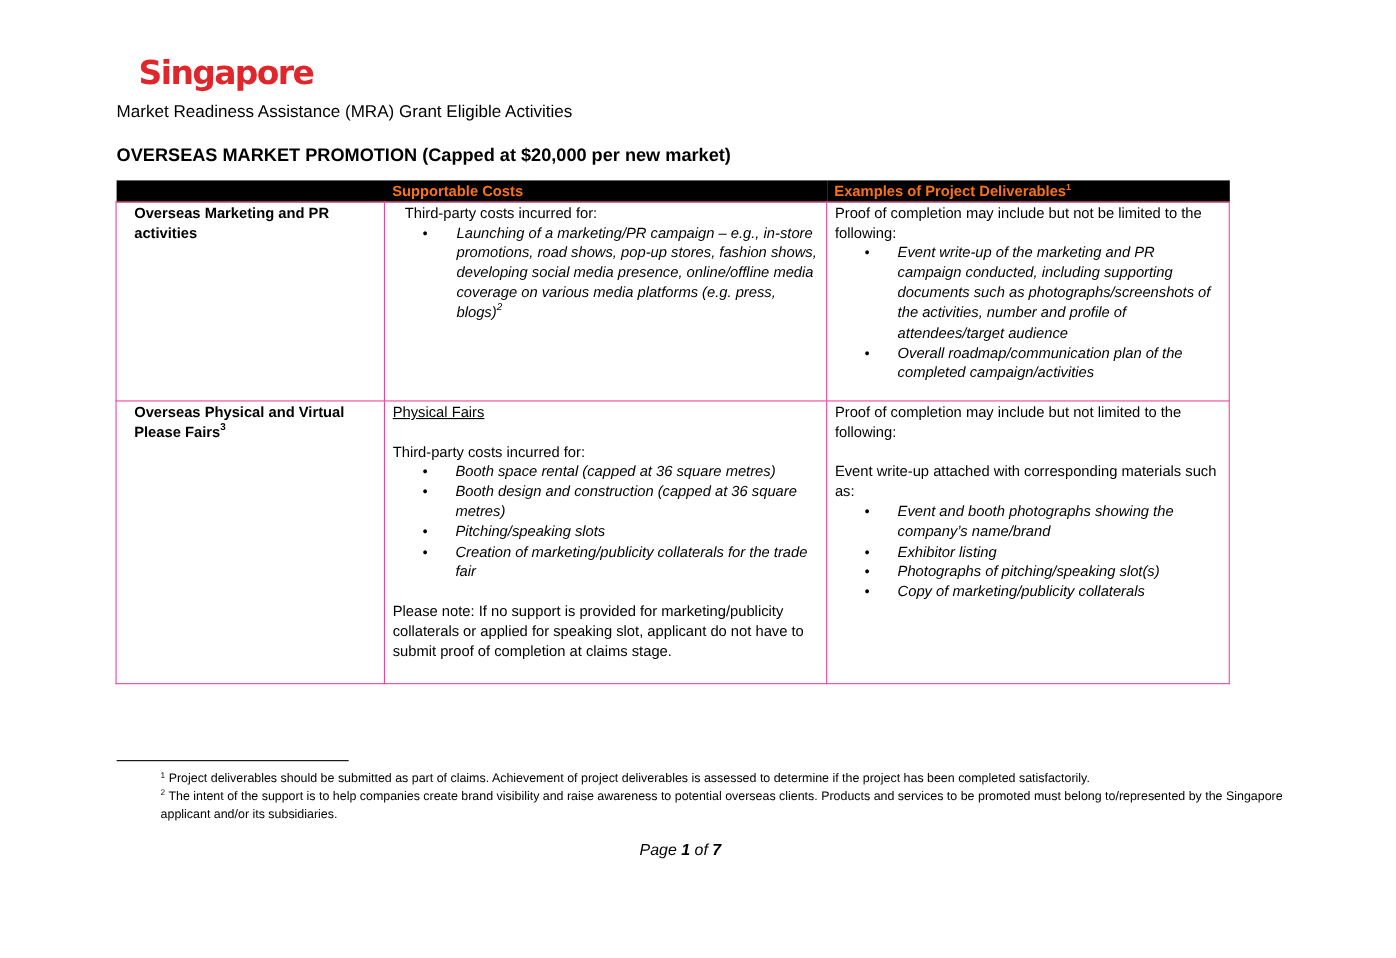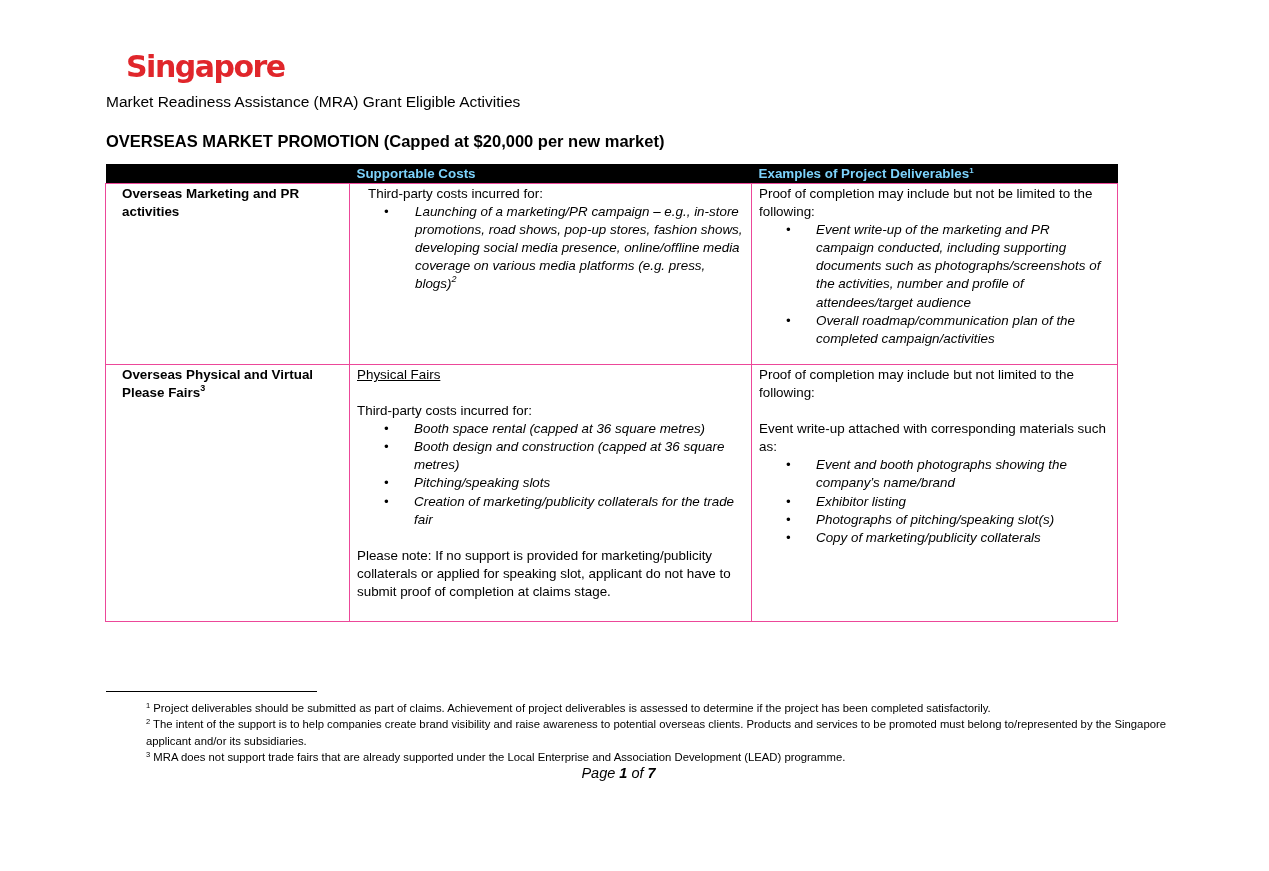--- a/index.html
+++ b/index.html
@@ -32,21 +32,21 @@
     }
     table.grid {
       position: absolute; left: 105px; top: 164px;
       width: 1012px; border-collapse: collapse; table-layout: fixed;
       font-size: 13.4px; line-height: 18.1px;
     }
     table.grid col.c1 { width: 244px; }
     table.grid col.c2 { width: 402px; }
     table.grid col.c3 { width: 366px; }
     table.grid th {
-      background: #000; color: #7dd3fc; text-align: left; font-weight: bold;
+      background: #000; color: #f97316; text-align: left; font-weight: bold;
       padding: 0 7px; height: 19px; line-height: 19px; border: none;
     }
     table.grid th sup { font-size: 8px; vertical-align: 5px; line-height: 0; }
     table.grid td {
       border: 1px solid #ec4899; vertical-align: top; padding: 1px 7px 0 7px;
     }
     table.grid td.activity { padding-left: 16px; font-weight: bold; }
     table.grid tr.r1 td { height: 179px; }
     table.grid tr.r2 td { height: 255px; }
     ul.bul { margin: 0; padding: 0; list-style: none; font-style: italic; }
@@ -147,16 +147,15 @@
         </ul>
       </td>
     </tr>
   </tbody>
 </table>
 
 <div class="fn-rule"></div>
 <div class="footnotes">
   <div><sup>1</sup><span> Project deliverables should be submitted as part of claims. Achievement of project deliverables is assessed to determine if the project has been completed satisfactorily.</span></div>
   <div><sup>2</sup><span> The intent of the support is to help companies create brand visibility and raise awareness to potential overseas clients. Products and services to be promoted must belong to/represented by the Singapore applicant and/or its subsidiaries.</span></div>
-  <div><sup>3</sup><span> MRA does not support trade fairs that are already supported under the Local Enterprise and Association Development (LEAD) programme.</span></div>
 </div>
 
 <div class="page-num"><span>Page </span><b>1</b><span> of </span><b>7</b></div>
 
 </body></html>

